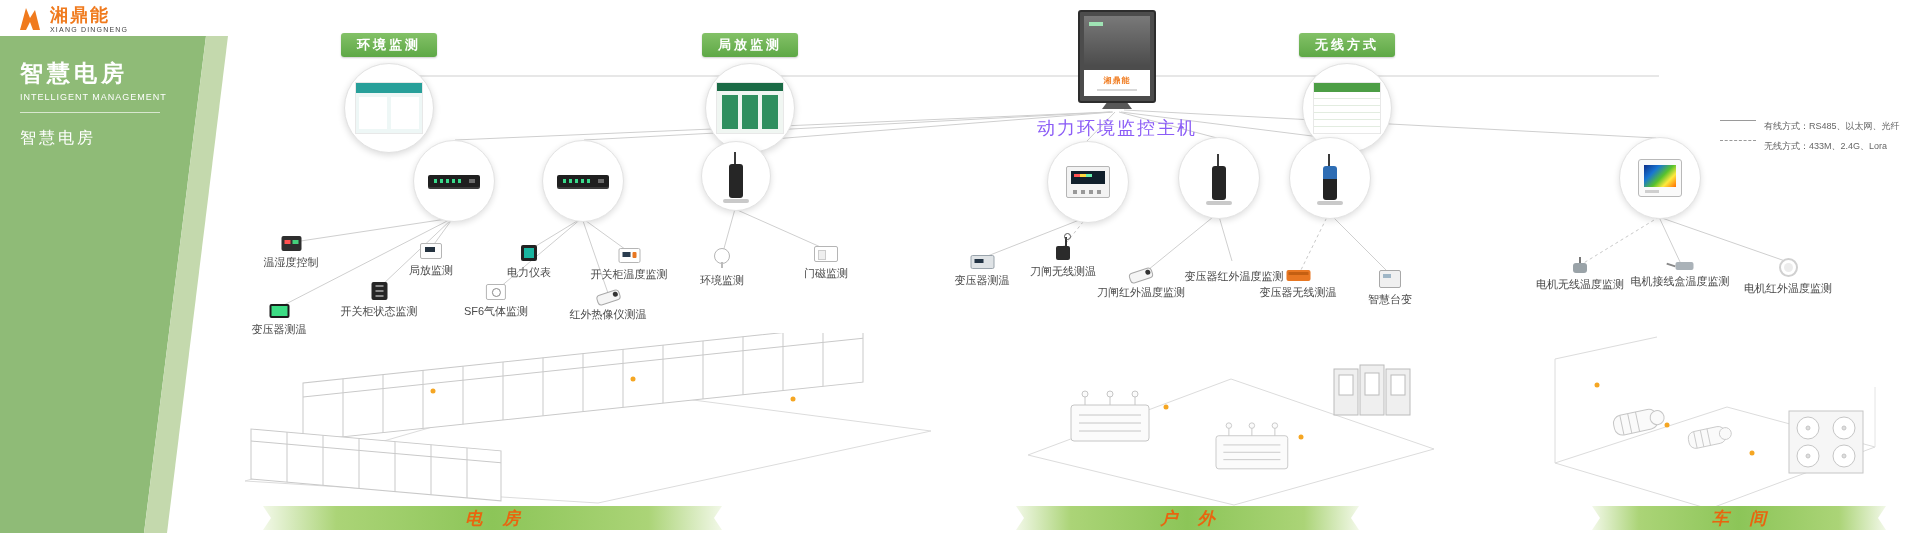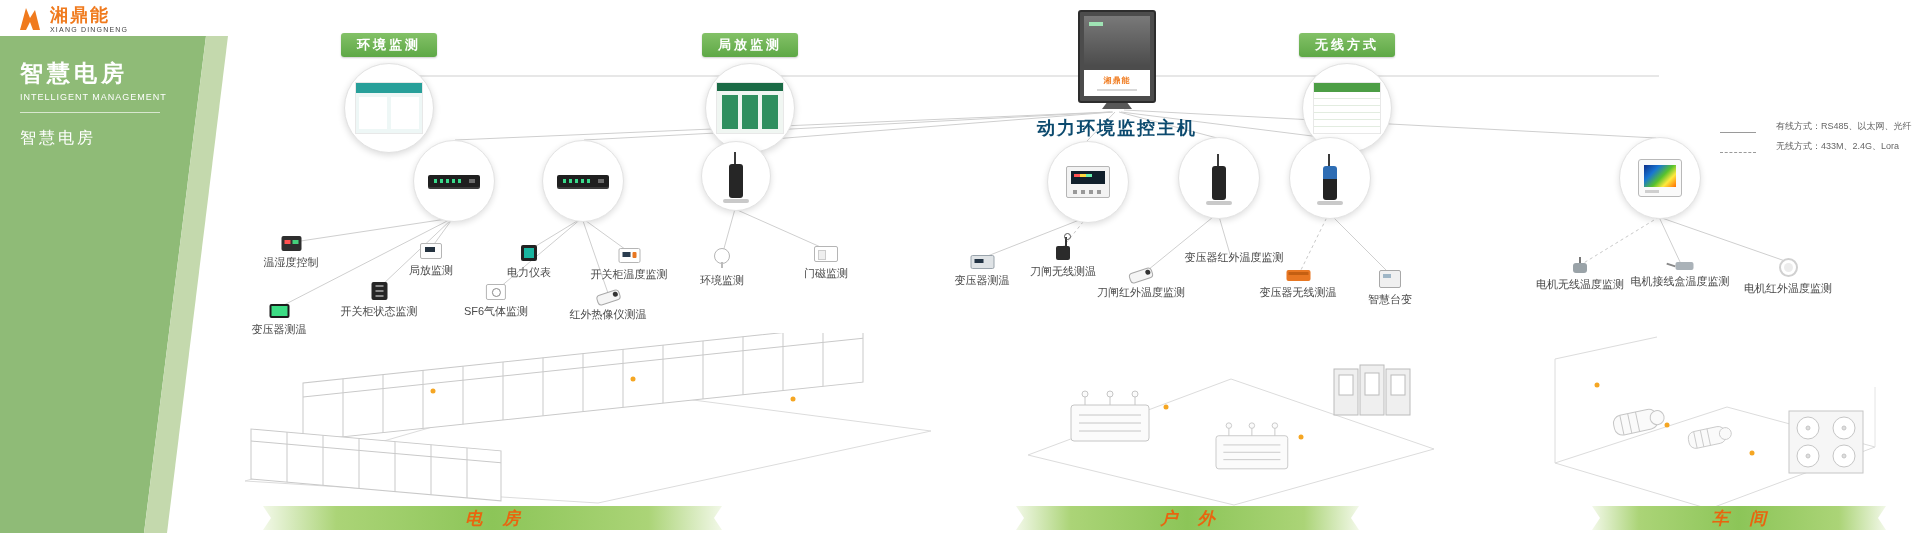--- a/index.html
+++ b/index.html
@@ -45,26 +45,26 @@
   
   .host{position:absolute;left:1078px;top:10px;width:78px;z-index:2;}
   .host-frame{width:78px;height:93px;box-sizing:border-box;background:#4c4c4c;border:2px solid #2d2d2d;border-radius:3px;padding:4px;}
   .host-screen{height:50px;background:linear-gradient(180deg,#1d6038,#2e8a4d);
                background-image:linear-gradient(90deg,#9fe3b4 0 14px,transparent 14px),linear-gradient(180deg,rgba(255,255,255,.25),transparent);
                background-size:40px 4px,100% 100%;background-position:5px 6px,0 0;background-repeat:no-repeat;}
   .host-panel{height:26px;background:#ffffff;margin-top:4px;display:flex;flex-direction:column;align-items:center;justify-content:center;}
   .host-brand{color:#f07a1d;font-size:8px;font-weight:bold;letter-spacing:1px;}
   .host-bar{width:40px;height:2px;background:#d8d8d8;margin-top:3px;}
   .host-stand{width:30px;height:6px;background:#585858;margin:0 auto;clip-path:polygon(15% 0,85% 0,100% 100%,0 100%);}
-  .host-label{position:absolute;left:1117px;top:116px;transform:translateX(-50%);font-size:18px;font-weight:bold;
-              color:#0c4a6e;letter-spacing:2px;white-space:nowrap;z-index:2;}
+  .host-label{position:absolute;left:1117px;top:116px;transform:translateX(-50%);font-size:18px;font-weight:normal;
+              color:#8b5cf6;letter-spacing:2px;white-space:nowrap;z-index:2;}
 
   
   .legend{position:absolute;left:1720px;top:120px;z-index:2;font-size:9px;color:#666;}
-  .legend-row{display:flex;align-items:flex-end;gap:20px;margin-bottom:7px;white-space:nowrap;}
+  .legend-row{display:flex;align-items:flex-start;gap:8px;margin-bottom:7px;white-space:nowrap;}
   .l-solid{width:36px;height:0;border-top:1px solid #9a9a9a;}
   .l-dash{width:36px;height:0;border-top:1px dashed #9a9a9a;}
 
   
   .hub{position:absolute;width:80px;height:80px;border-radius:50%;background:#fff;border:1px solid #e3e3e3;
        box-shadow:0 2px 6px rgba(0,0,0,.13);display:flex;align-items:center;justify-content:center;z-index:2;}
   .hub.small{width:68px;height:68px;}
   .h-rack{width:52px;height:12px;background:#1f1f1f;border-radius:2px;position:relative;box-shadow:0 2px 0 #3a3a3a;}
   .h-rack::before{content:"";position:absolute;left:6px;top:4px;width:28px;height:4px;
        background:repeating-linear-gradient(90deg,#39d98a 0 3px,transparent 3px 6px);}
@@ -362,21 +362,21 @@
     <div class="lbl">变压器测温</div>
   </div>
   <div class="dev" style="left:1063px;top:236px">
     <div class="i-ant"></div>
     <div class="lbl">刀闸无线测温</div>
   </div>
   <div class="dev" style="left:1141px;top:270px">
     <div class="i-cam"></div>
     <div class="lbl">刀闸红外温度监测</div>
   </div>
-  <div class="dev" style="left:1234px;top:250px">
+  <div class="dev" style="left:1234px;top:269px">
     <div class="lbl">变压器红外温度监测</div>
   </div>
   <div class="dev" style="left:1298px;top:270px">
     <div class="i-orange"></div>
     <div class="lbl">变压器无线测温</div>
   </div>
   <div class="dev" style="left:1390px;top:270px">
     <div class="i-ttu"></div>
     <div class="lbl">智慧台变</div>
   </div>

